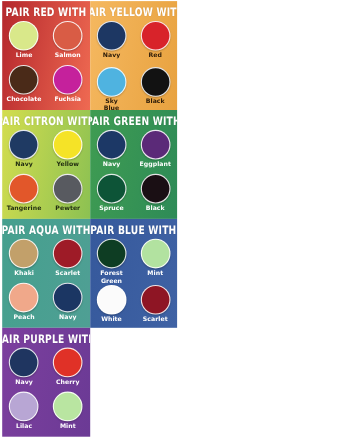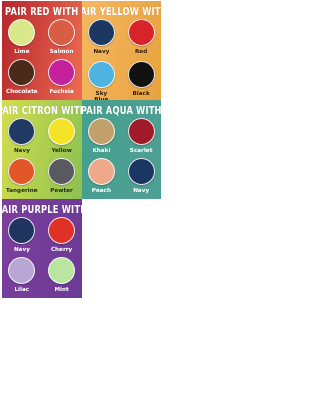--- a/index.html
+++ b/index.html
@@ -150,20 +150,41 @@
         <div class="swatch">
           <div class="dot" style="background: rgb(226, 87, 42);"></div>
           <div class="dot-label" style="color: rgb(31, 42, 16);">Tangerine</div>
         </div>
         <div class="swatch">
           <div class="dot" style="background: rgb(88, 90, 96);"></div>
           <div class="dot-label" style="color: rgb(31, 42, 16);">Pewter</div>
         </div>
       </div>
     </div>
+    <div class="panel" style="background: linear-gradient(100deg, rgb(63, 156, 82) 0%, rgb(46, 139, 87) 100%);">
+      <div class="panel-title" style="color: rgb(255, 255, 255);">PAIR GREEN WITH</div>
+      <div class="swatch-grid">
+        <div class="swatch">
+          <div class="dot" style="background: rgb(28, 56, 102);"></div>
+          <div class="dot-label" style="color: rgb(255, 255, 255);">Navy</div>
+        </div>
+        <div class="swatch">
+          <div class="dot" style="background: rgb(91, 42, 120);"></div>
+          <div class="dot-label" style="color: rgb(255, 255, 255);">Eggplant</div>
+        </div>
+        <div class="swatch">
+          <div class="dot" style="background: rgb(13, 84, 55);"></div>
+          <div class="dot-label" style="color: rgb(255, 255, 255);">Spruce</div>
+        </div>
+        <div class="swatch">
+          <div class="dot" style="background: rgb(26, 15, 20);"></div>
+          <div class="dot-label" style="color: rgb(255, 255, 255);">Black</div>
+        </div>
+      </div>
+    </div>
     <div class="panel" style="background: linear-gradient(100deg, rgb(69, 160, 142) 0%, rgb(79, 159, 148) 100%);">
       <div class="panel-title" style="color: rgb(255, 255, 255);">PAIR AQUA WITH</div>
       <div class="swatch-grid">
         <div class="swatch">
           <div class="dot" style="background: rgb(194, 160, 106);"></div>
           <div class="dot-label" style="color: rgb(255, 255, 255);">Khaki</div>
         </div>
         <div class="swatch">
           <div class="dot" style="background: rgb(158, 27, 39);"></div>
           <div class="dot-label" style="color: rgb(255, 255, 255);">Scarlet</div>
@@ -171,20 +192,42 @@
         <div class="swatch">
           <div class="dot" style="background: rgb(240, 168, 138);"></div>
           <div class="dot-label" style="color: rgb(255, 255, 255);">Peach</div>
         </div>
         <div class="swatch">
           <div class="dot" style="background: rgb(27, 54, 99);"></div>
           <div class="dot-label" style="color: rgb(255, 255, 255);">Navy</div>
         </div>
       </div>
     </div>
+    <div class="panel" style="background: linear-gradient(100deg, rgb(54, 89, 156) 0%, rgb(63, 98, 164) 100%);">
+      <div class="panel-title" style="color: rgb(255, 255, 255);">PAIR BLUE WITH</div>
+      <div class="swatch-grid">
+        <div class="swatch">
+          <div class="dot" style="background: rgb(14, 61, 35);"></div>
+          <div class="dot-label" style="color: rgb(255, 255, 255);">Forest
+Green</div>
+        </div>
+        <div class="swatch">
+          <div class="dot" style="background: rgb(178, 226, 160);"></div>
+          <div class="dot-label" style="color: rgb(255, 255, 255);">Mint</div>
+        </div>
+        <div class="swatch">
+          <div class="dot" style="background: rgb(251, 251, 251);"></div>
+          <div class="dot-label" style="color: rgb(255, 255, 255);">White</div>
+        </div>
+        <div class="swatch">
+          <div class="dot" style="background: rgb(142, 21, 36);"></div>
+          <div class="dot-label" style="color: rgb(255, 255, 255);">Scarlet</div>
+        </div>
+      </div>
+    </div>
     <div class="panel" style="background: linear-gradient(100deg, rgb(124, 63, 158) 0%, rgb(107, 58, 149) 100%);">
       <div class="panel-title" style="color: rgb(255, 255, 255);">PAIR PURPLE WITH</div>
       <div class="swatch-grid">
         <div class="swatch">
           <div class="dot" style="background: rgb(31, 53, 96);"></div>
           <div class="dot-label" style="color: rgb(255, 255, 255);">Navy</div>
         </div>
         <div class="swatch">
           <div class="dot" style="background: rgb(224, 49, 39);"></div>
           <div class="dot-label" style="color: rgb(255, 255, 255);">Cherry</div>

